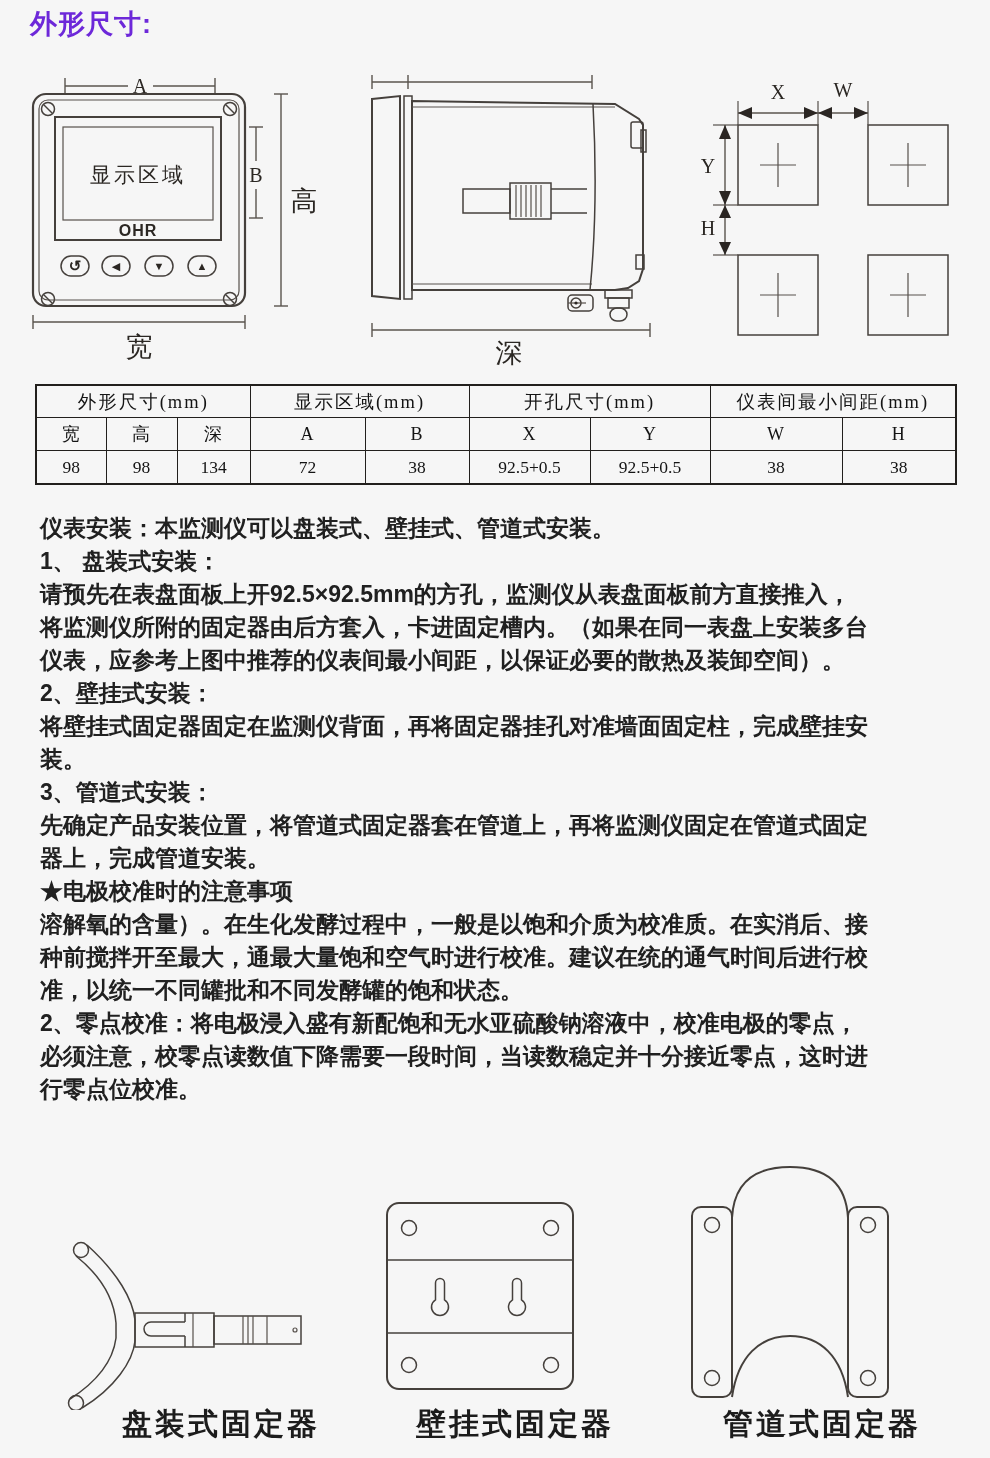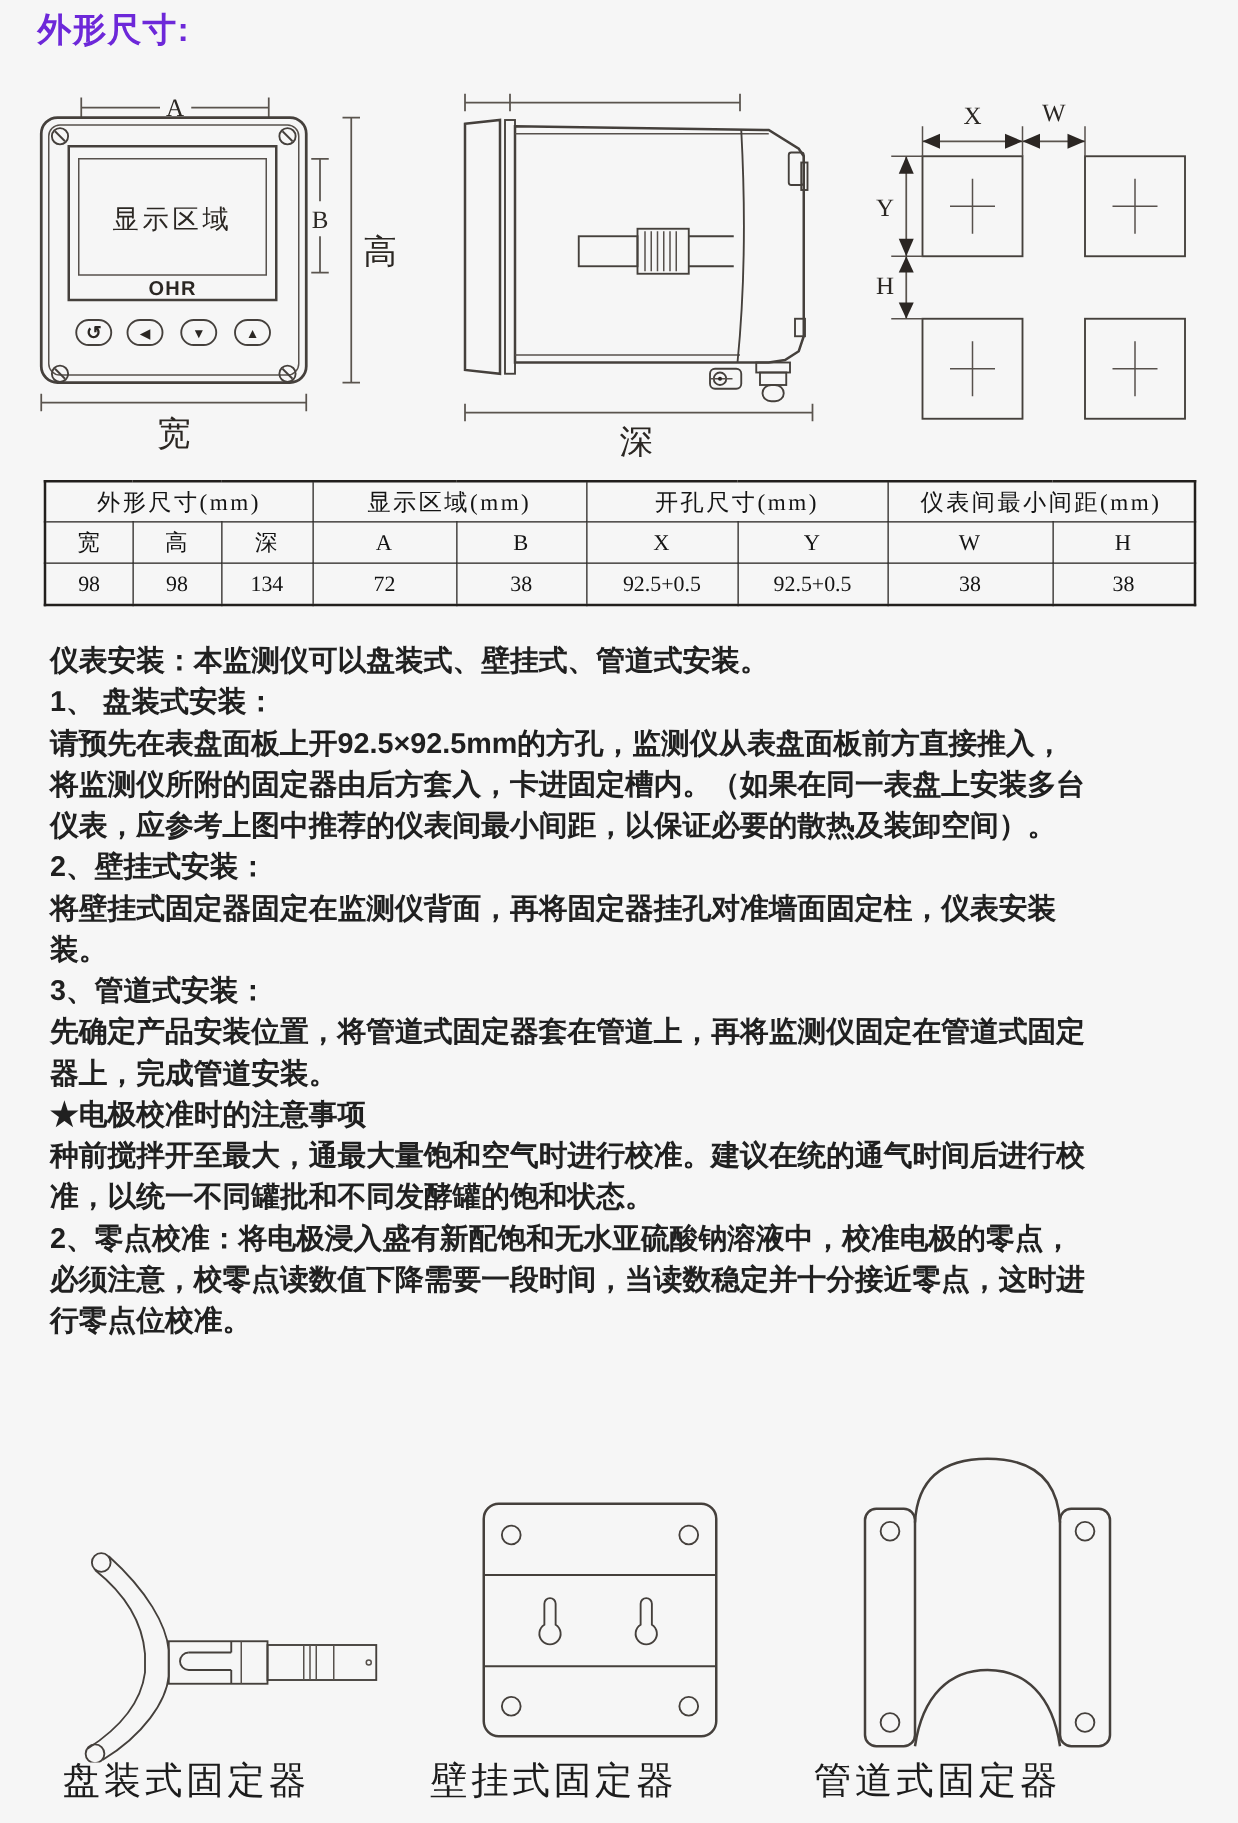--- a/index.html
+++ b/index.html
@@ -47,23 +47,24 @@
   table.dims .val{height:32px;font-size:17.5px;}
   
   .instr{left:40px;top:512px;width:930px;}
   .t-line{
     height:33px;line-height:33px;white-space:nowrap;
     font-size:23px;font-weight:600;color:#202020;
     font-family:"Liberation Sans",sans-serif;
   }
   
   .fixture-caption{
-    width:270px;text-align:left;top:1404px;
+    width:270px;text-align:right;top:1404px;
     font-family:"Liberation Serif",serif;font-size:30px;color:#1c1c1c;
     letter-spacing:3px;
+    font-weight:bold;
   }
 </style>
 </head>
 <body>
 
 <div class="abs page-title">外形尺寸:</div>
 
 <svg class="abs" style="left:28px;top:70px" width="322" height="302" viewBox="0 0 322 302">
 
   <g>
@@ -283,26 +284,27 @@
 </tbody>
   </table>
 
 <div class="abs instr">
   <div class="t-line">仪表安装：本监测仪可以盘装式、壁挂式、管道式安装。</div>
   <div class="t-line">1、 盘装式安装：</div>
   <div class="t-line">请预先在表盘面板上开92.5×92.5mm的方孔，监测仪从表盘面板前方直接推入，</div>
   <div class="t-line">将监测仪所附的固定器由后方套入，卡进固定槽内。（如果在同一表盘上安装多台</div>
   <div class="t-line">仪表，应参考上图中推荐的仪表间最小间距，以保证必要的散热及装卸空间）。</div>
   <div class="t-line">2、壁挂式安装：</div>
-  <div class="t-line">将壁挂式固定器固定在监测仪背面，再将固定器挂孔对准墙面固定柱，仪表安装</div>
+  <div class="t-line">将壁挂式固定器固定在监测仪背面，再将固定器挂孔对准墙面固定柱，完成壁挂安</div>
   <div class="t-line">装。</div>
   <div class="t-line">3、管道式安装：</div>
   <div class="t-line">先确定产品安装位置，将管道式固定器套在管道上，再将监测仪固定在管道式固定</div>
   <div class="t-line">器上，完成管道安装。</div>
   <div class="t-line">★电极校准时的注意事项</div>
+  <div class="t-line">溶解氧的含量）。在生化发酵过程中，一般是以饱和介质为校准质。在实消后、接</div>
   <div class="t-line">种前搅拌开至最大，通最大量饱和空气时进行校准。建议在统的通气时间后进行校</div>
   <div class="t-line">准，以统一不同罐批和不同发酵罐的饱和状态。</div>
   <div class="t-line">2、零点校准：将电极浸入盛有新配饱和无水亚硫酸钠溶液中，校准电极的零点，</div>
   <div class="t-line">必须注意，校零点读数值下降需要一段时间，当读数稳定并十分接近零点，这时进</div>
   <div class="t-line">行零点位校准。</div>
 </div>
 
 <svg class="abs" style="left:55px;top:1228px" width="260" height="182" viewBox="0 0 260 182">
   <g>
     <circle class="med" cx="26" cy="22" r="7.5"></circle>

